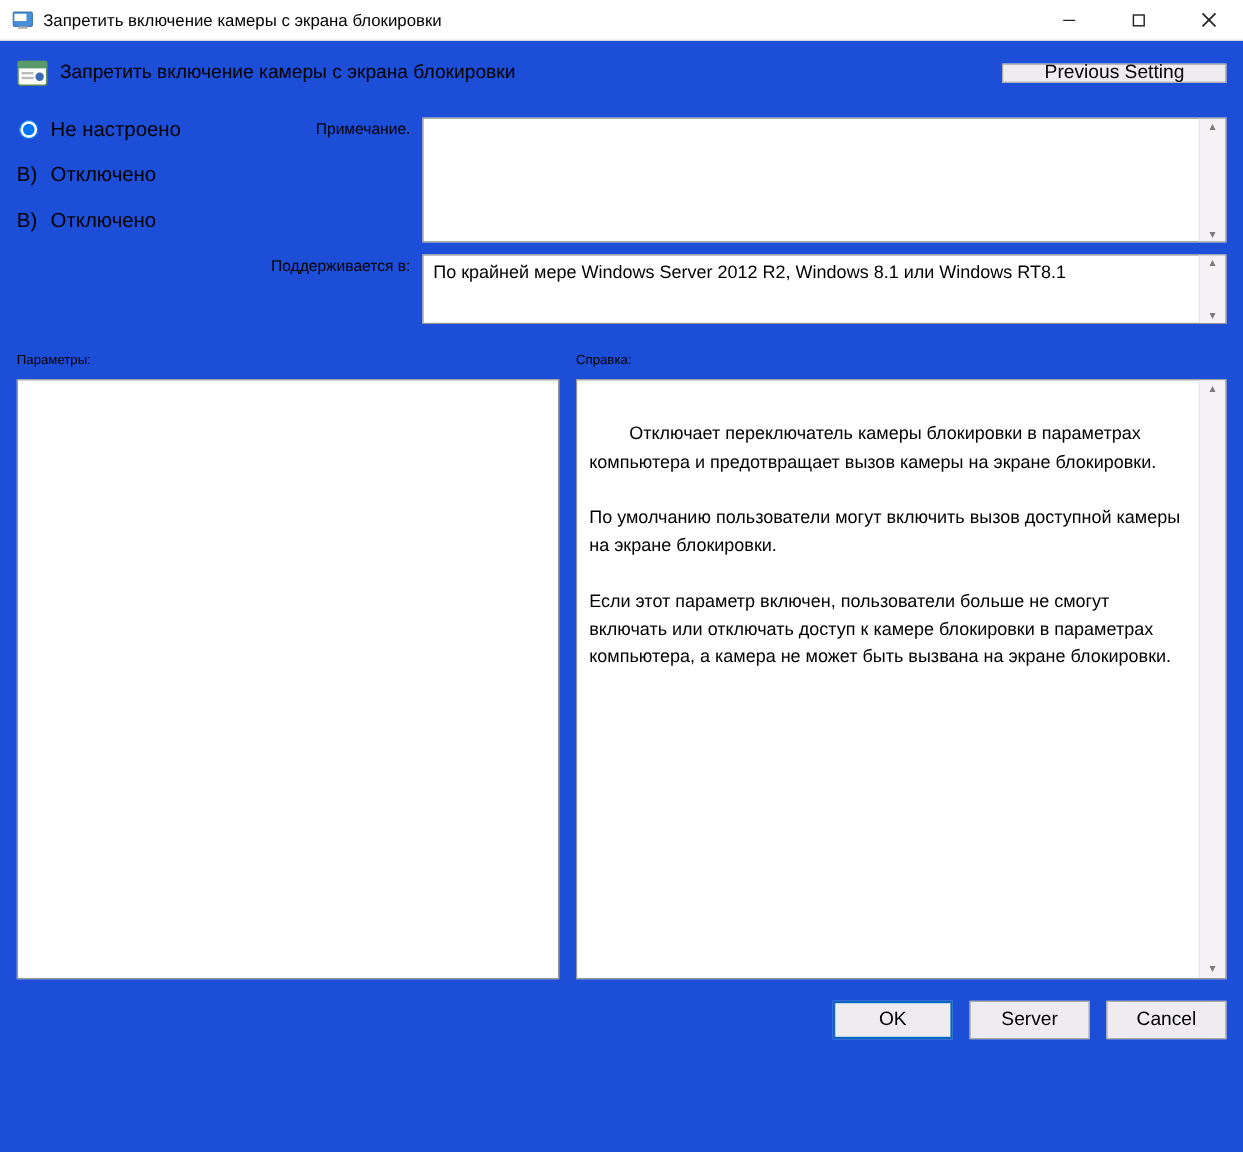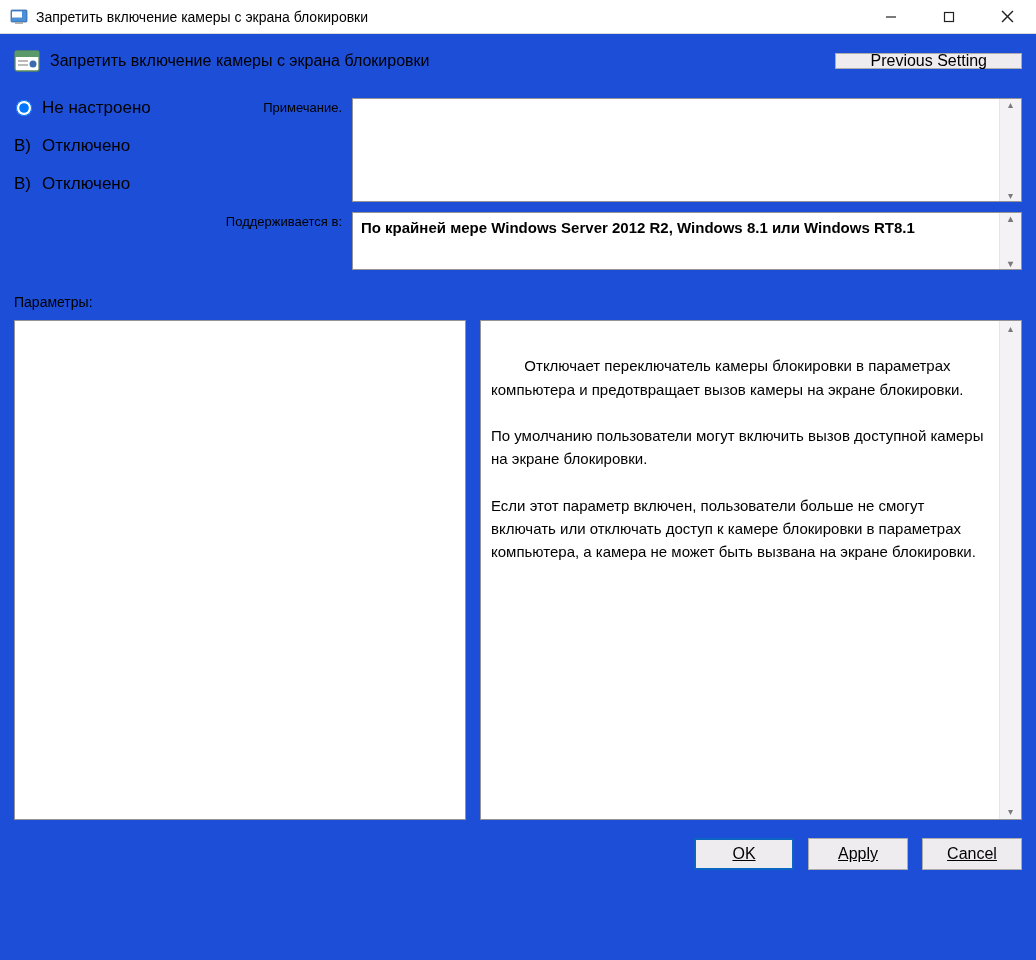--- a/index.html
+++ b/index.html
@@ -107,42 +107,42 @@
 
   .comment-box, .supported-box {
     border: 1px solid #949494;
     background: #fff;
     position: relative;
     width: 100%;
     font-size: 15px;
     padding: 6px 28px 6px 8px;
   }
   .comment-box { height: 104px; }
-  .supported-box { height: 58px; font-weight: bold; }
+  .supported-box { height: 58px; }
 
   .vscroll {
     position: absolute;
     top: 0; right: 0; bottom: 0;
     width: 22px;
     background: #f4f2f5;
     border-left: 1px solid #e7e5e8;
     display: flex;
     flex-direction: column;
     justify-content: space-between;
     align-items: center;
     font-size: 10px;
     color: #7a7a7a;
   }
 
   .panels-header {
     display: grid;
     grid-template-columns: 452px 1fr;
     gap: 14px;
     margin-top: 24px;
-    font-size: 14px;
+    font-size: 11px;
   }
 
   .panels {
     display: grid;
     grid-template-columns: 452px 1fr;
     gap: 14px;
     margin-top: 10px;
     height: 500px;
   }
   .panel {
@@ -163,21 +163,20 @@
     gap: 14px;
     padding-top: 18px;
   }
   .dlg-btn {
     width: 100px; height: 32px;
     border: 1px solid #acacac;
     background: #eeecef;
     font-size: 16px;
     font-family: inherit;
     cursor: pointer;
-    text-decoration: underline;
   }
   .dlg-btn.primary {
     border: 2px solid #0a66c2;
   }
 </style>
 </head>
 <body>
 
 <div class="window">
 
@@ -261,37 +260,38 @@
         <span>По крайней мере Windows Server 2012 R2, Windows 8.1 или Windows RT8.1</span>
         <div class="vscroll">
           <span>▴</span>
           <span>▾</span>
         </div>
       </div>
     </div>
 
     <div class="panels-header">
       <div>Параметры:</div>
+      <div>Справка:</div>
     </div>
 
     <div class="panels">
       <div class="panel"></div>
       <div class="panel help-panel">
         <span>Отключает переключатель камеры блокировки в параметрах компьютера и предотвращает вызов камеры на экране блокировки.
 
 По умолчанию пользователи могут включить вызов доступной камеры на экране блокировки.
 
 Если этот параметр включен, пользователи больше не смогут включать или отключать доступ к камере блокировки в параметрах компьютера, а камера не может быть вызвана на экране блокировки.</span>
         <div class="vscroll">
           <span>▴</span>
           <span>▾</span>
         </div>
       </div>
     </div>
 
     <div class="footer">
       <button class="dlg-btn primary">OK</button>
-      <button class="dlg-btn">Apply</button>
+      <button class="dlg-btn">Server</button>
       <button class="dlg-btn">Cancel</button>
     </div>
 
   </div>
 </div>
 
 </body></html>

